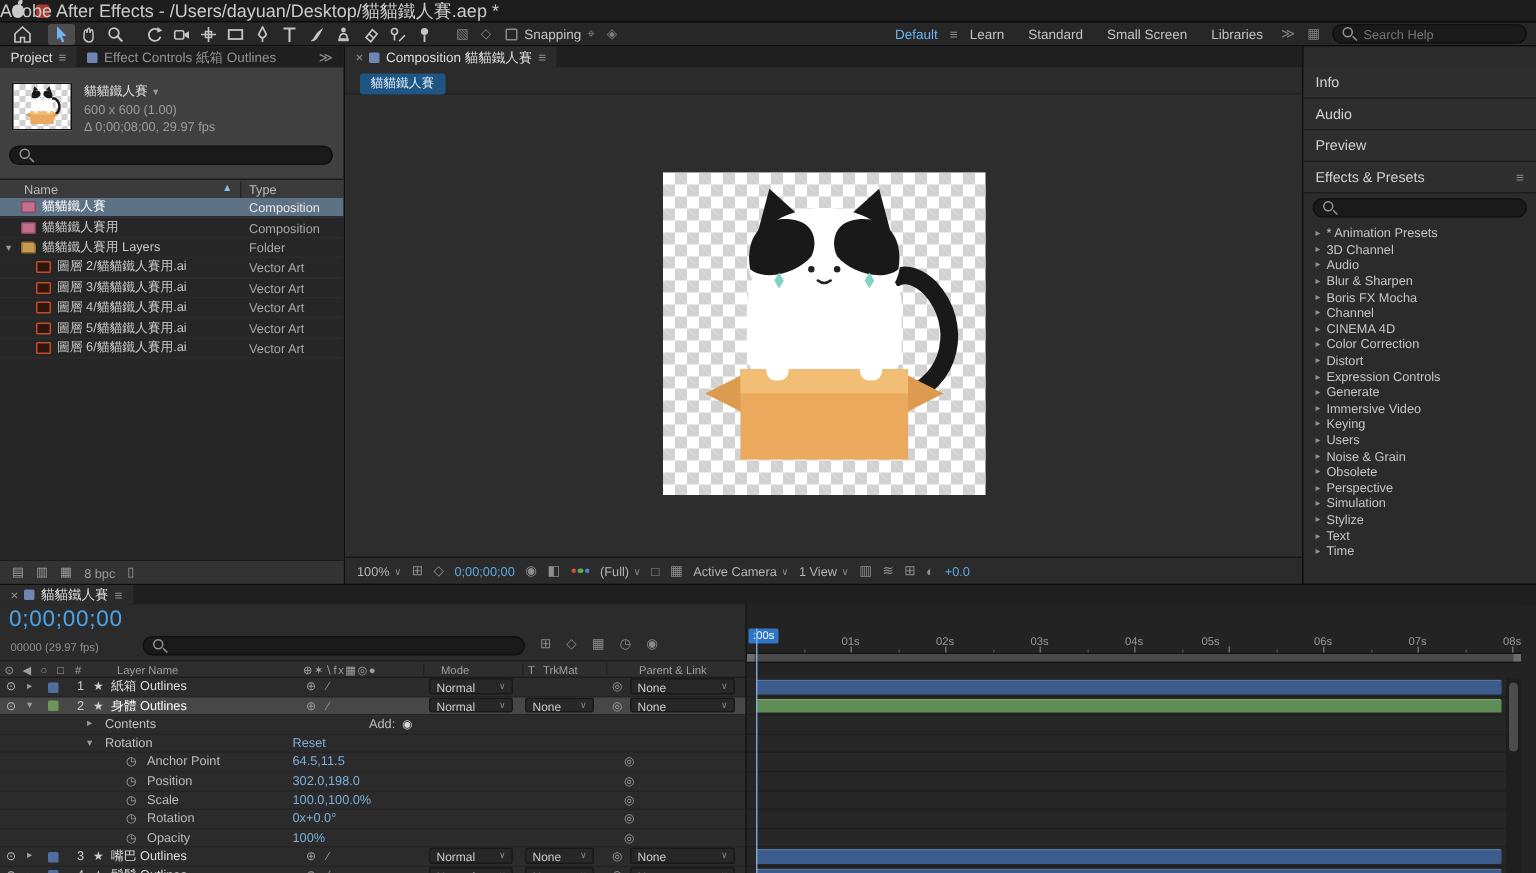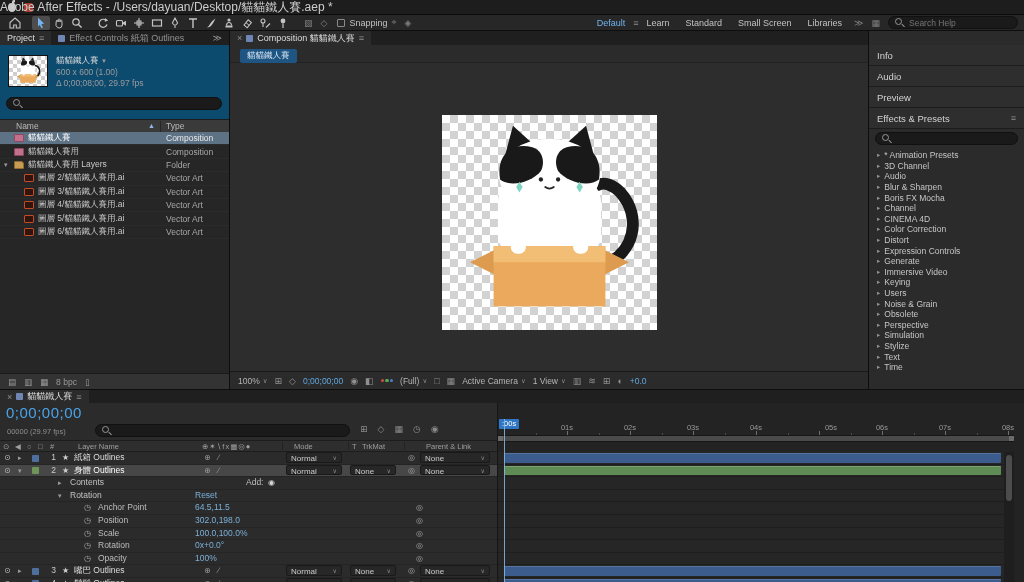--- a/index.html
+++ b/index.html
@@ -30,21 +30,21 @@
 
 
 .tabsrow{height:14px;background:#1f1f1f;display:flex;align-items:stretch;font-size:9px;color:#929292}
 .tab{padding:0 7px;display:flex;align-items:center;gap:4px;white-space:nowrap}
 .tab.active{background:#2b2b2b;color:#dddddd}
 .closex{color:#8d8d8d;font-size:9px}
 .pmenu{color:#8d8d8d;font-size:9px}
 .panicon{width:7px;height:7px;background:#6f86b4;border-radius:1px;display:inline-block}
 
 
-#project{position:absolute;left:0;top:31px;width:229px;height:358px;background:#0c4a6e}
+#project{position:absolute;left:0;top:31px;width:229px;height:358px;background:#404040}
 #proj-head{position:absolute;left:0;top:16px;width:100%;height:78px}
 #proj-thumb{position:absolute;left:8px;top:8px;width:40px;height:32px;background-color:#fff;background-image:linear-gradient(45deg,#cfcfcf 25%,transparent 25%,transparent 75%,#cfcfcf 75%),linear-gradient(45deg,#cfcfcf 25%,transparent 25%,transparent 75%,#cfcfcf 75%);background-size:8px 8px;background-position:0 0,4px 4px;border:1px solid #111}
 #proj-info{position:absolute;left:56px;top:8px;font-size:8.5px;line-height:11px;color:#9c9c9c;white-space:nowrap}
 #proj-info .cname{color:#dedede}
 #proj-search{position:absolute;left:6px;top:66px;width:216px}
 #proj-cols{position:absolute;left:0;top:88px;width:100%;height:18px;background:#3a3a3a;border-top:1px solid #1c1c1c;border-bottom:1px solid #1c1c1c;font-size:8.5px;color:#b9b9b9}
 #proj-cols .cname{position:absolute;left:16px;top:0;line-height:12px}
 #proj-cols .sort{position:absolute;left:148px;top:0;line-height:12px;color:#8fb9e8;font-size:7px}
 #proj-cols .ctype{position:absolute;left:166px;top:0;line-height:12px}
 #proj-cols .csep{position:absolute;left:160px;top:1px;bottom:1px;width:1px;background:#262626}
@@ -699,21 +699,21 @@
         <span class="minor" style="left: 100.5px;"></span>
         <span class="tick" style="left: 132px;">02s</span>
         <span class="tickline" style="left: 132px;"></span>
         <span class="minor" style="left: 163.5px;"></span>
         <span class="tick" style="left: 195px;">03s</span>
         <span class="tickline" style="left: 195px;"></span>
         <span class="minor" style="left: 226.5px;"></span>
         <span class="tick" style="left: 258px;">04s</span>
         <span class="tickline" style="left: 258px;"></span>
         <span class="minor" style="left: 289.5px;"></span>
-        <span class="tick" style="left: 333px;">05s</span>
+        <span class="tick" style="left: 309px;">05s</span>
         <span class="tickline" style="left: 321px;"></span>
         <span class="minor" style="left: 352.5px;"></span>
         <span class="tick" style="left: 384px;">06s</span>
         <span class="tickline" style="left: 384px;"></span>
         <span class="minor" style="left: 415.5px;"></span>
         <span class="tick" style="left: 447px;">07s</span>
         <span class="tickline" style="left: 447px;"></span>
         <span class="minor" style="left: 478.5px;"></span>
         <span class="tick" style="left: 510px;">08s</span>
         <span class="tickline" style="left: 510px;"></span>

